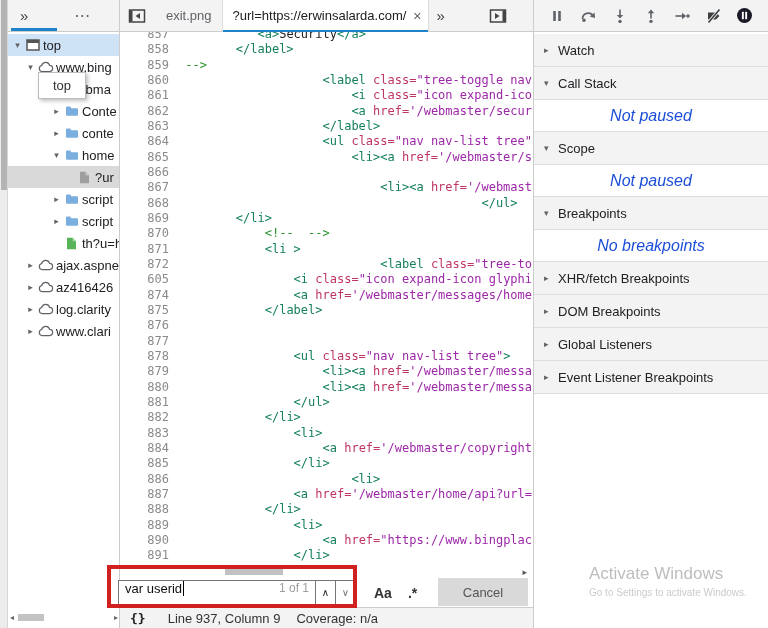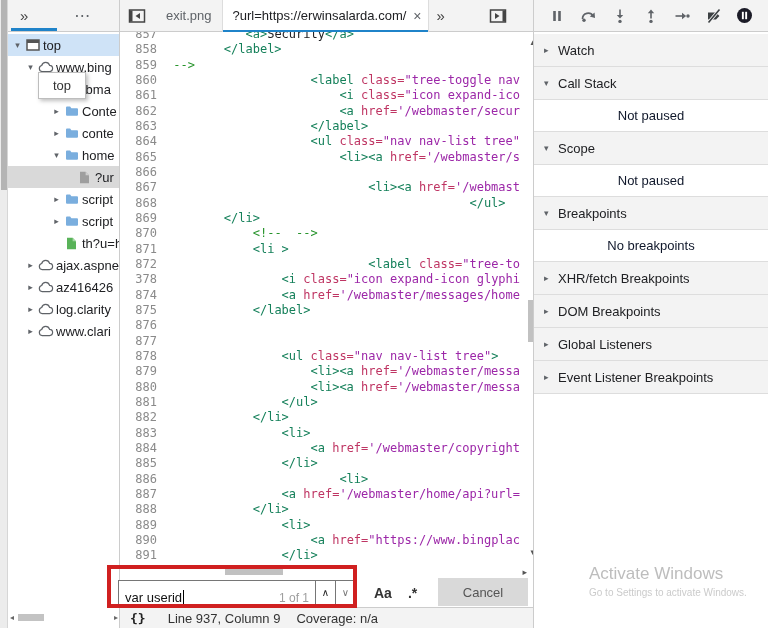--- a/index.html
+++ b/index.html
@@ -44,42 +44,42 @@
   .tab { height:32px; display:flex; align-items:center; padding:0 10px; font-size:13px;
          color:#5f6368; cursor:pointer; white-space:nowrap; }
   .tab.active { position:relative; background:#fff; color:#202124; border-left:1px solid #ddd;
                 border-right:1px solid #ddd; padding-right:6px; }
   .tab.active .underline { position:absolute; left:0; bottom:-1px; width:100%; height:3px; background:#1f83c9; }
   .tab-close { margin-left:7px; font-size:14px; color:#5f6368; cursor:pointer; line-height:1; }
   .tab-overflow { font-size:15px; color:#444; margin-left:8px; cursor:pointer; }
   .panel-toggle.right { position:absolute; right:22px; top:3px; }
 
   
-  .code-area { position:absolute; left:4px; top:32px; width:413px; height:533px; overflow:hidden; background:#fff; }
+  .code-area { position:absolute; left:16px; top:32px; width:413px; height:533px; overflow:hidden; background:#fff; }
   .code-scroll { position:absolute; left:0; top:-5px; }
   .code-line { display:flex; height:15.34px; line-height:15.34px;
                font-family:"DejaVu Sans Mono", monospace; font-size:12px; }
   .ln { flex:0 0 42px; text-align:right; padding-right:9px; color:#8a8a8a; cursor:pointer; }
   .ct { white-space:pre; color:#202124; }
   .ct .tag { color:#15805a; }
   .ct .attr { color:#bf3563; }
   .ct .str { color:#9c27a8; }
   .ct .com { color:#27942c; }
   .edit-vscroll-up { position:absolute; right:2px; top:5px; font-size:9px; color:#555; cursor:pointer; }
   .edit-vscroll-thumb { position:absolute; right:1px; top:268px; width:8px; height:42px; background:#c1c1c1; cursor:pointer; }
   .edit-vscroll-down { position:absolute; right:2px; top:515px; font-size:9px; color:#555; cursor:pointer; }
   .edit-hscroll { position:absolute; left:0; top:565px; width:413px; height:13px; }
   .edit-hscroll .thumb { position:absolute; left:105px; top:2px; width:58px; height:8px; background:#c1c1c1; cursor:pointer; }
   .edit-hscroll .arr { position:absolute; right:6px; top:2px; font-size:9px; color:#555; cursor:pointer; }
 
   
   .search-row { position:absolute; left:0; top:578px; width:413px; height:29px; background:#fff;
                 display:flex; align-items:center; }
   .search-input { position:relative; margin-left:-2px; width:198px; height:26px; border:1px solid #767676;
-                  background:#fff; display:flex; align-items:flex-end; padding:0 6px; font-size:13px; color:#111; }
+                  background:#fff; display:flex; align-items:flex-start; padding:0 6px; font-size:13px; color:#111; }
   .search-caret { display:inline-block; width:1px; height:15px; background:#000; margin-left:1px; }
   .search-count { position:absolute; right:6px; color:#9e9e9e; font-size:12px; }
   .find-btn { width:20px; height:26px; border:1px solid #767676; border-left:none; background:#fff;
               display:flex; align-items:center; justify-content:center; font-size:10px; color:#222; cursor:pointer; }
   .find-btn.next { color:#777; }
   .txt-btn { margin-left:18px; font-size:14px; font-weight:bold; color:#333; cursor:pointer; }
   .txt-btn.regex { margin-left:16px; }
   .cancel-btn { position:absolute; right:5px; top:0; width:90px; height:28px; background:#d9d9d9;
                 border:none; font-size:13px; color:#555; font-family:"Liberation Sans",sans-serif; cursor:pointer; }
 
@@ -99,21 +99,21 @@
   .debugger { position:absolute; left:533px; top:0; width:235px; height:628px; background:#fff;
               border-left:1px solid #ccc; }
   .debug-toolbar { height:32px; background:#f3f3f3; border-bottom:1px solid #ccc;
                    display:flex; align-items:center; justify-content:space-between; padding:0 12px; }
   .dbg-btn { width:22px; height:22px; display:flex; align-items:center; justify-content:center; cursor:pointer; }
   .sections { position:absolute; top:34px; left:0; right:0; }
   .sec-header { height:33px; background:#f3f3f3; border-bottom:1px solid #ddd; display:flex;
                 align-items:center; padding-left:10px; font-size:13px; color:#202124; cursor:pointer; }
   .sec-header .tri { width:14px; font-size:9px; color:#5f6368; }
   .sec-content { height:32px; background:#fff; border-bottom:1px solid #ddd; display:flex;
-                 align-items:center; justify-content:center; font-size:13px; color:#0f172a; }
+                 align-items:center; justify-content:center; font-size:16px; font-style:italic; color:#1d4ed8; }
   .watermark { position:absolute; left:55px; top:564px; pointer-events:none; }
   .watermark .wm-title { font-size:17px; color:#bdbdbd; }
   .watermark .wm-sub { font-size:10px; color:#cbcbcb; margin-top:3px; }
 </style>
 </head>
 <body>
 
 <div class="screen">
 
   <div class="page-scrollbar">
@@ -352,21 +352,21 @@
           </div>
           <div class="code-line">
             <span class="ln">871</span>
             <span class="ct"><span>            </span><span class="tag">&lt;li &gt;</span></span>
           </div>
           <div class="code-line">
             <span class="ln">872</span>
             <span class="ct"><span>                            </span><span class="tag">&lt;label </span><span class="attr">class=</span><span class="str">"tree-to</span></span>
           </div>
           <div class="code-line">
-            <span class="ln">378</span>
+            <span class="ln">605</span>
             <span class="ct"><span>                </span><span class="tag">&lt;i </span><span class="attr">class=</span><span class="str">"icon expand-icon glyphi</span></span>
           </div>
           <div class="code-line">
             <span class="ln">874</span>
             <span class="ct"><span>                </span><span class="tag">&lt;a </span><span class="attr">href=</span><span class="str">'/webmaster/messages/home</span></span>
           </div>
           <div class="code-line">
             <span class="ln">875</span>
             <span class="ct"><span>            </span><span class="tag">&lt;/label&gt;</span></span>
           </div>

